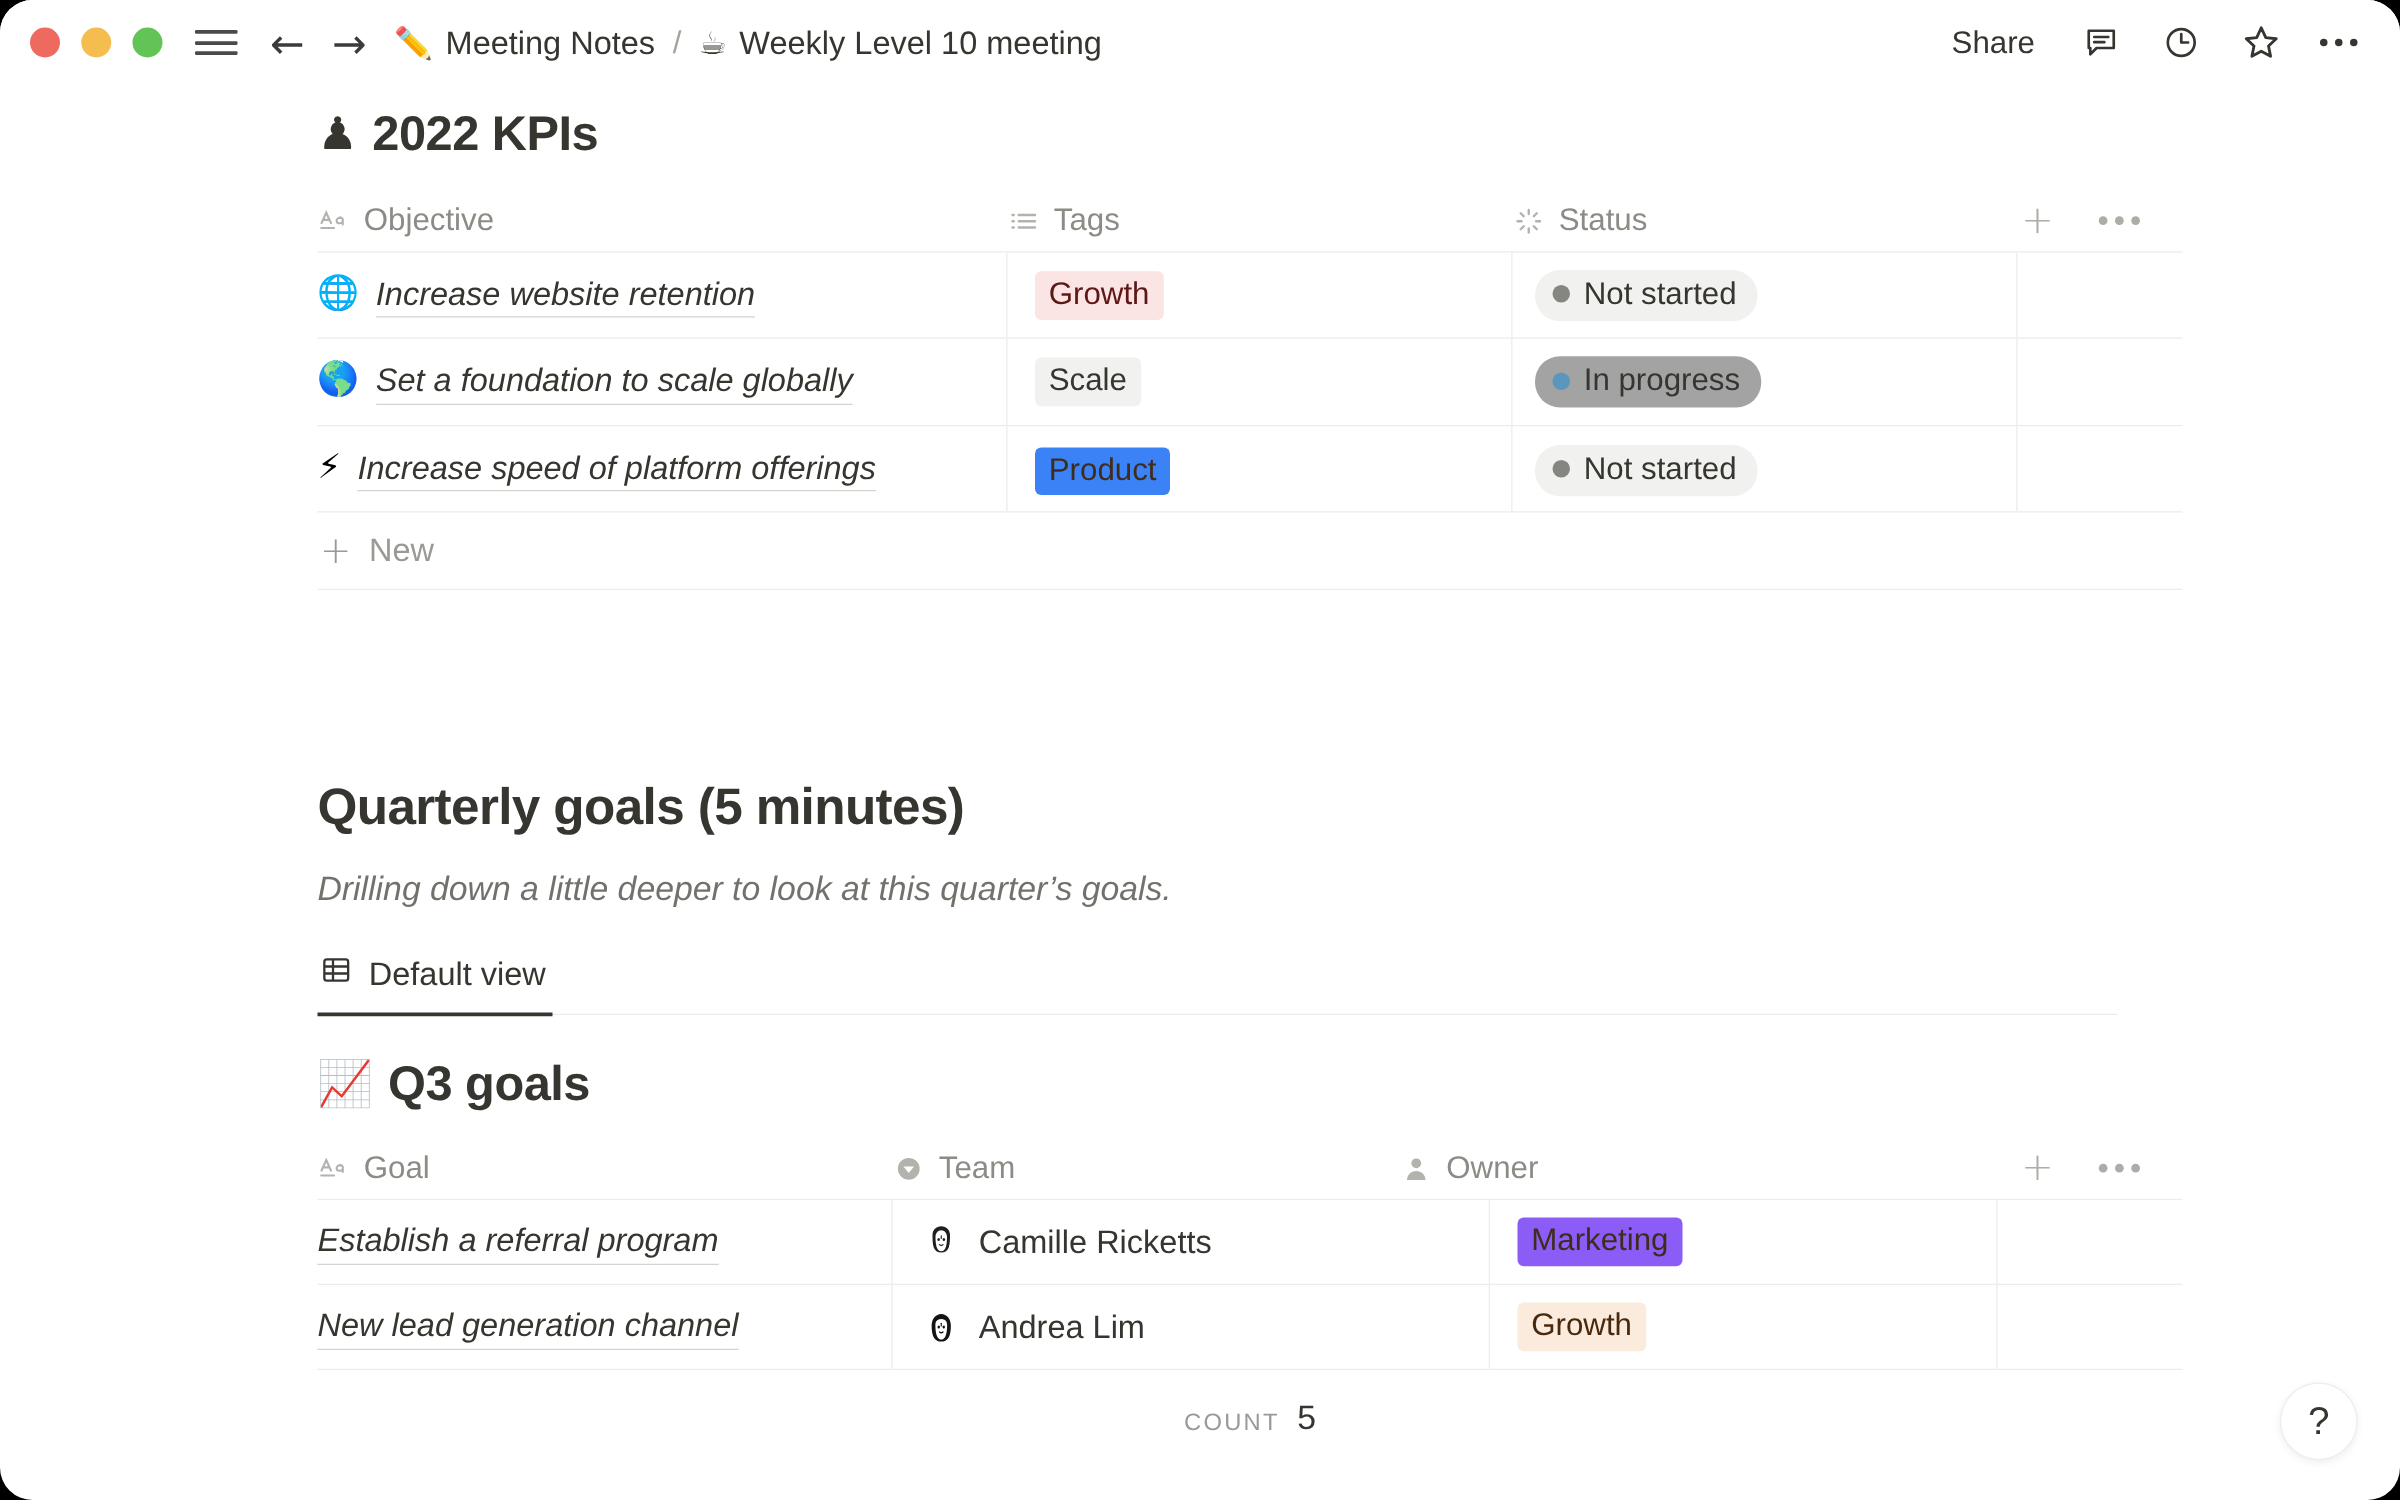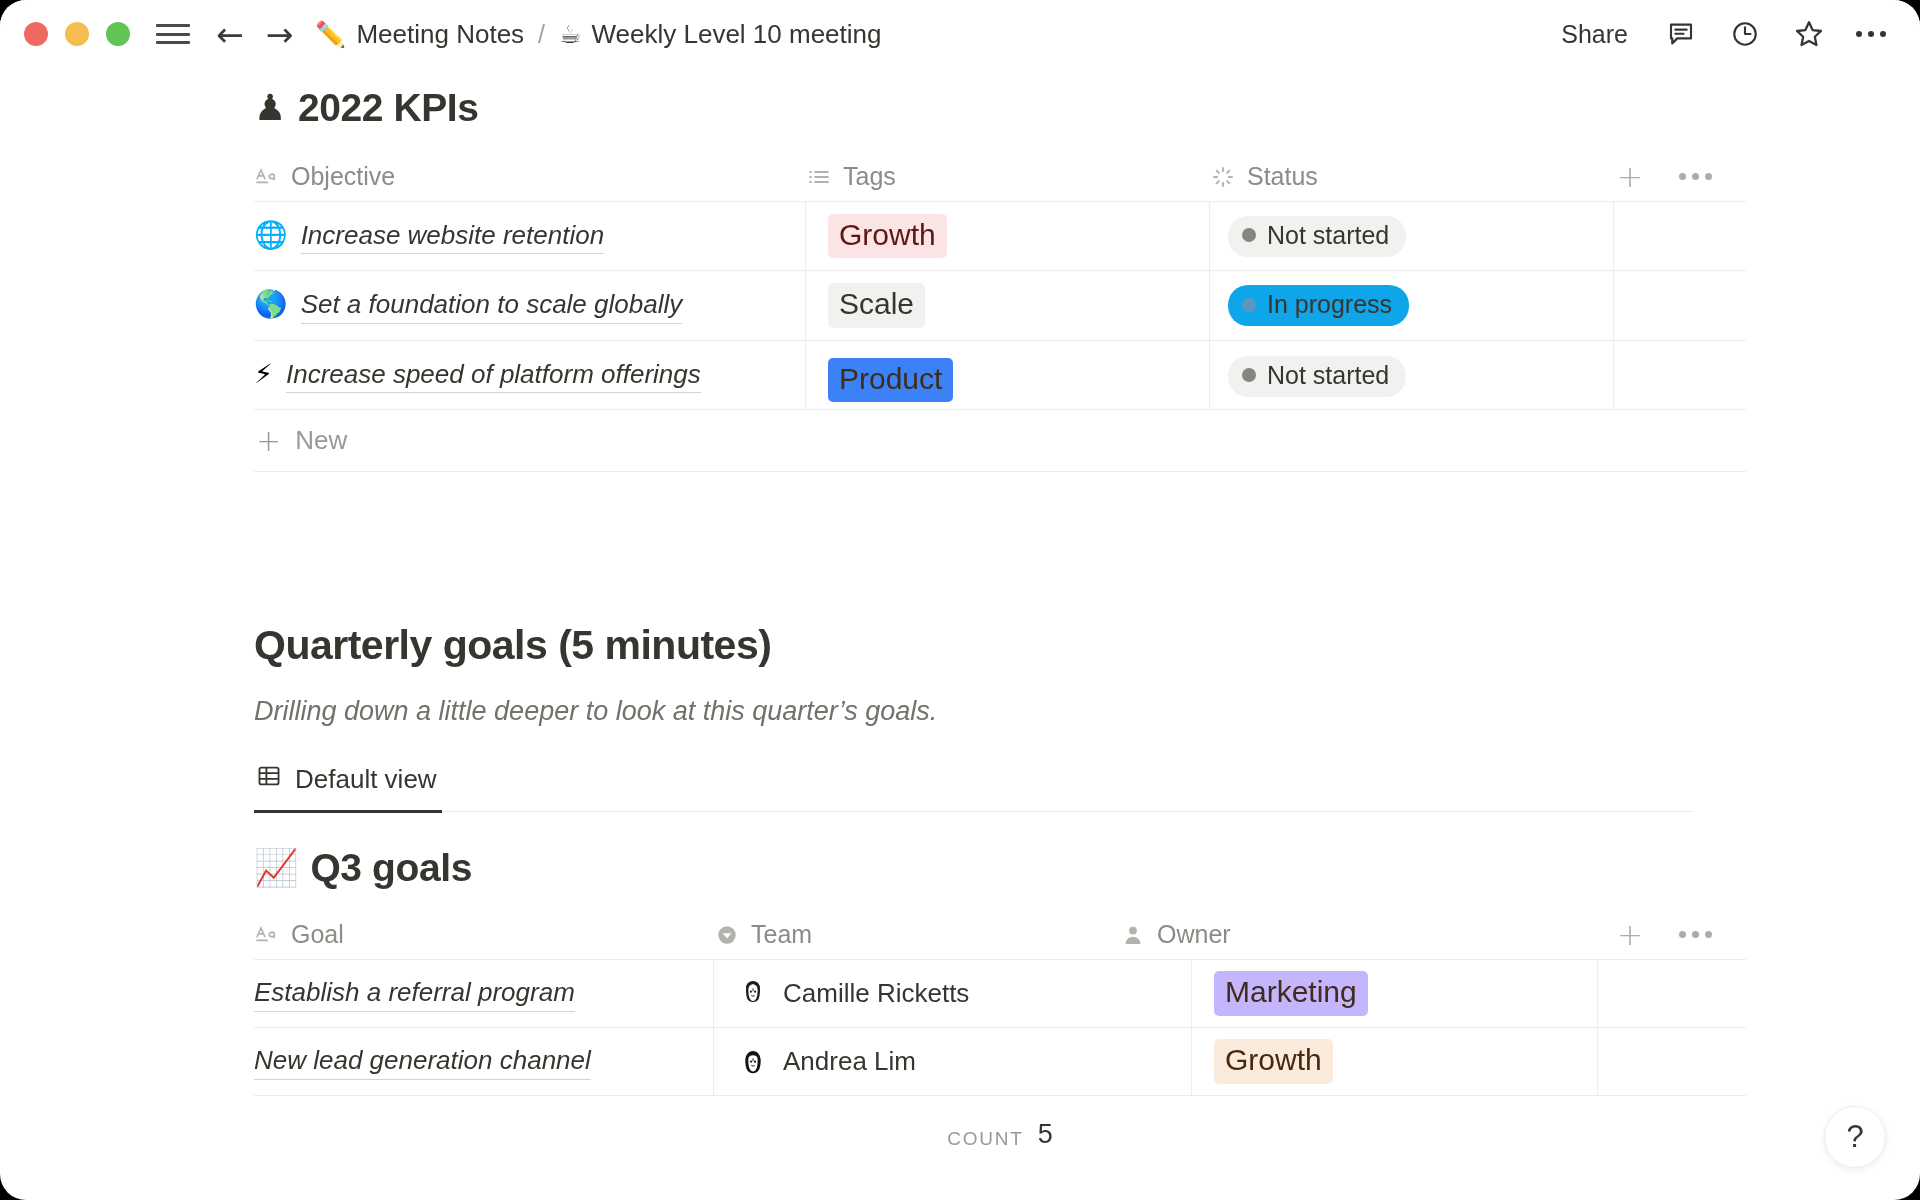--- a/index.html
+++ b/index.html
@@ -112,21 +112,21 @@
   .link-text {
     font-size: 26px; color: #37352f;
     border-bottom: 1.5px solid #d5d3ce;
     line-height: 1.36;
     cursor: pointer;
     font-style: italic;
   }
 
   .tag {
     display: inline-block;
-    font-size: 30px;
+    font-size: 25px;
     padding: 4px 11px 6px;
     border-radius: 5px;
     line-height: 1.15;
   }
   .pill {
     display: inline-flex; align-items: center; gap: 11px;
     font-size: 25px; padding: 5px 17px 7px 14px;
     border-radius: 20px; color: #37352f;
   }
   .pill .dot { width: 14px; height: 14px; border-radius: 50%; flex: none; }
@@ -333,21 +333,21 @@
 
         <div class="trow">
           <div class="td cell-title" style="width:552px">
             <span class="emoji">🌎</span>
             <span class="link-text">Set a foundation to scale globally</span>
           </div>
           <div class="td" style="width:404px;padding-left:22px">
             <span class="tag" style="background:#f1f1ef;color:#37352f">Scale</span>
           </div>
           <div class="td" style="width:404px;padding-left:18px">
-            <span class="pill" style="background:#0ea5e9">
+            <span class="pill" style="background:#a3a3a3">
               <span class="dot" style="background:#5b97bd"></span>
               <span>In progress</span>
             </span>
           </div>
           <div class="td last" style="width:132px"></div>
         </div>
 
         <div class="trow">
           <div class="td cell-title" style="width:552px;align-items:flex-start">
             <span class="emoji">⚡</span>
@@ -452,21 +452,21 @@
                   <ellipse cx="19.1" cy="14.6" rx="1" ry="1.2" fill="#1f1f1f"></ellipse>
                   <path d="M15.6 18.7c.8.7 2 .7 2.8 0" stroke="#1f1f1f" stroke-width="1" fill="none" stroke-linecap="round"></path>
                   <path d="M17 11.6v2.2" stroke="#1f1f1f" stroke-width=".9" fill="none" stroke-linecap="round"></path>
                   <path d="M11.4 9.3c1.6-2.6 4-3.4 6.3-3.2 2.3.2 4.2 1.6 4.9 3.7" stroke="#1f1f1f" stroke-width="1.6" fill="none" stroke-linecap="round"></path>
                 </svg>
               </span>
               <span>Camille Ricketts</span>
             </span>
           </div>
           <div class="td" style="width:406px;padding-left:22px">
-            <span class="tag" style="background:#c4b5fd;color:#402c1b">Marketing</span>
+            <span class="tag" style="background:#8b5cf6;color:#402c1b">Marketing</span>
           </div>
           <div class="td last" style="width:148px"></div>
         </div>
 
         <div class="trow">
           <div class="td" style="width:460px">
             <span class="link-text">New lead generation channel</span>
           </div>
           <div class="td" style="width:478px;padding-left:22px">
             <span class="person">

